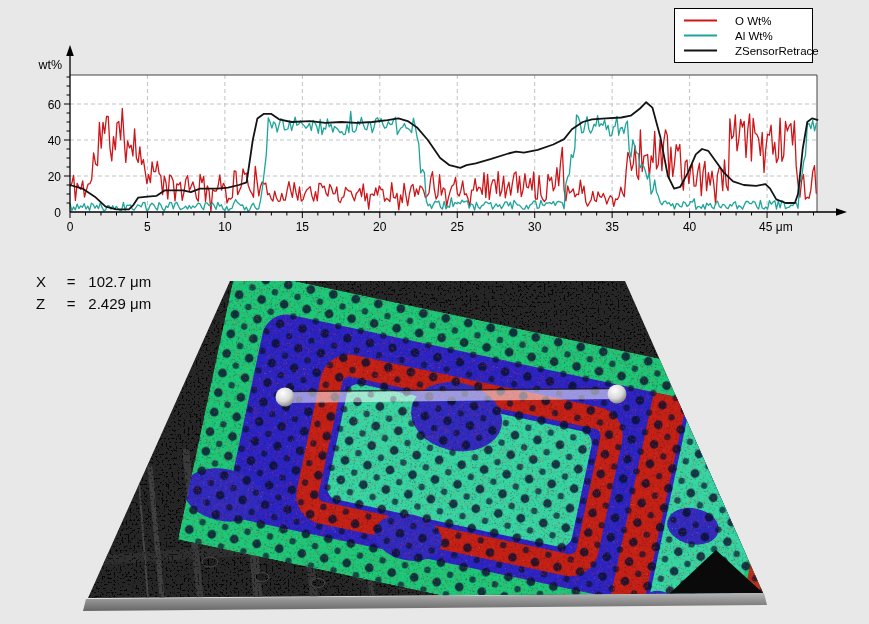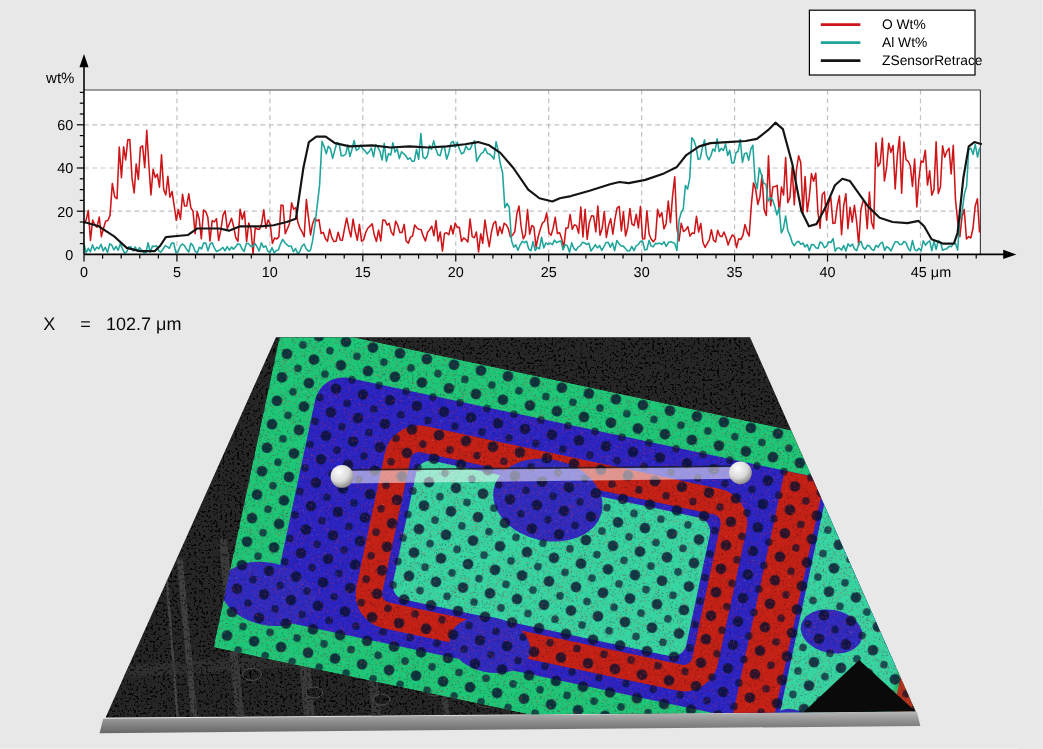--- a/index.html
+++ b/index.html
@@ -1,21 +1,21 @@
 <!DOCTYPE html>
 <html><head>
 <meta charset="utf-8">
 <style>
   html,body{margin:0;padding:0;}
   #stage{position:relative;width:869px;height:624px;background:#e9e8e8;overflow:hidden;
          font-family:"Liberation Sans",sans-serif;}
   #afm-svg,#chart-svg{position:absolute;left:0;top:0;}
   #chart-svg{z-index:2;}
   #afm-svg{z-index:1;}
-  #coords{position:absolute;left:36px;top:260px;z-index:3;font-size:15px;color:#0a0a0a;}
+  #coords{position:absolute;left:36px;top:271px;z-index:3;font-size:15px;color:#0a0a0a;}
   .crow{height:22px;line-height:22px;white-space:nowrap;}
   .cl{display:inline-block;width:18px;}
   .ce{display:inline-block;width:26px;text-align:center;}
   .cv{display:inline-block;}
 </style>
 </head>
 <body>
 
 <div id="stage" style="background: rgb(233, 232, 232);">
 
@@ -229,14 +229,19 @@
         <text x="735" y="54.5" font-size="11.5" fill="#000" font-family="&quot;Liberation Sans&quot;,sans-serif">ZSensorRetrace</text>
       </g>
     </svg>
 
   <div id="coords">
     <div class="crow">
       <span class="cl">X</span>
       <span class="ce">=</span>
       <span class="cv">102.7 μm</span>
     </div>
+    <div class="crow">
+      <span class="cl">Z</span>
+      <span class="ce">=</span>
+      <span class="cv">2.429 μm</span>
+    </div>
   </div>
 </div>
 
 </body></html>

